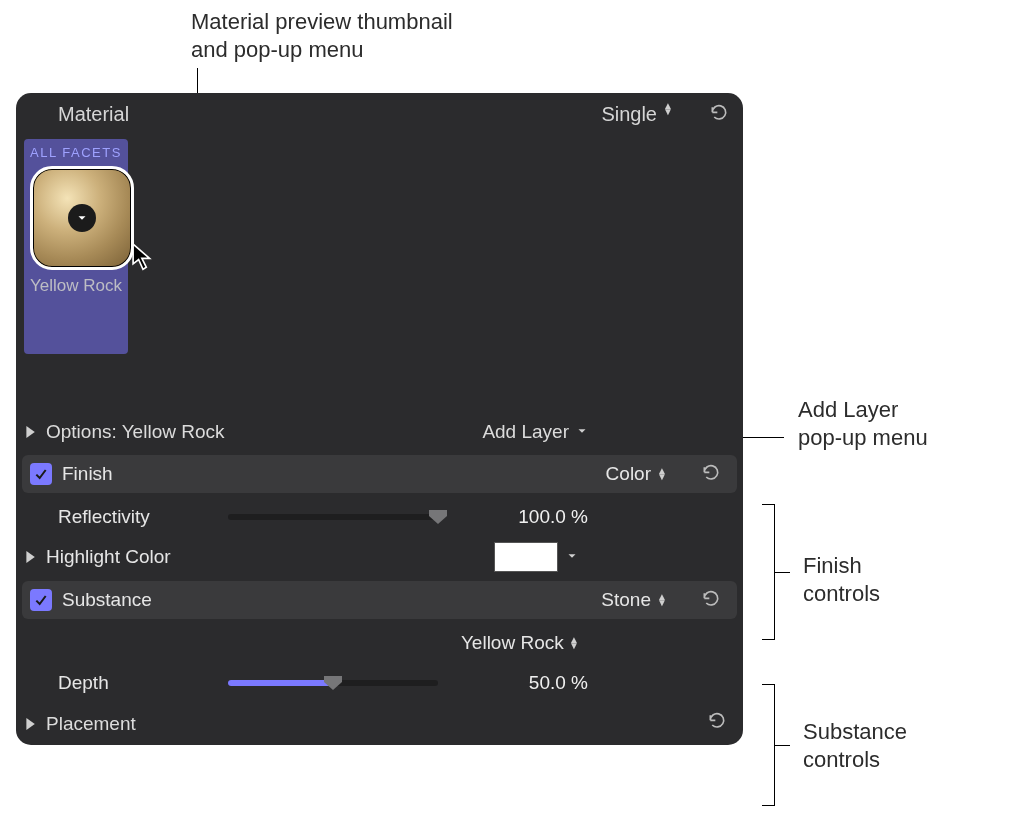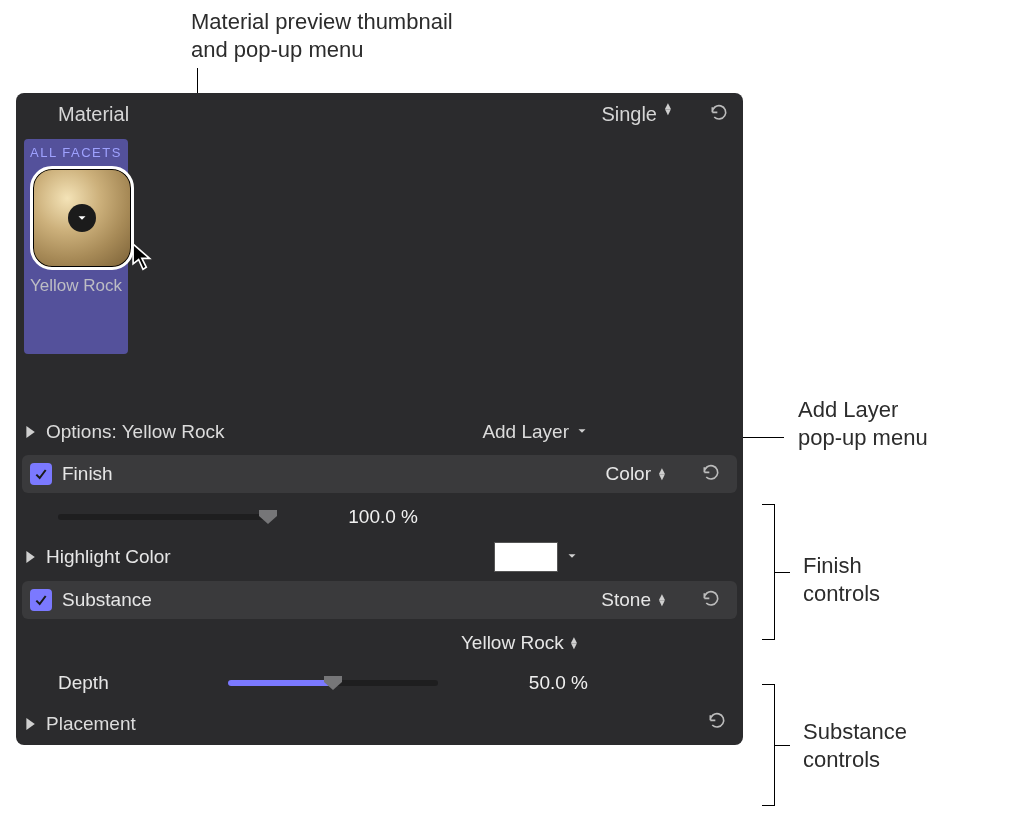--- a/index.html
+++ b/index.html
@@ -51,21 +51,21 @@
   }
 
   
   .panel {
     position: absolute;
     left: 16px;
     top: 93px;
     width: 727px;
     background: #2b2b2d;
     color: #ddd;
-    border-radius: 8px;
+    border-radius: 15px;
   }
 
   .panel-header {
     height: 42px;
     display: flex;
     align-items: center;
     padding: 0 14px 0 42px;
     font-size: 20px;
     color: #d6d6d6;
   }
@@ -342,20 +342,21 @@
       <span class="updown"></span>
     </span>
     <span class="reset">
       <svg class="undo" viewBox="0 0 24 24">
           <path d="M4 10a8 8 0 1 1 2.3 5.6M4 10V4M4 10h6"></path>
         </svg>
     </span>
   </div>
 
   <div class="param-row">
+    <span class="plabel">Reflectivity</span>
     <span class="slider-wrap">
       <span class="slider-track"></span>
       <span class="slider-thumb" style="left:100%;">
         <svg viewBox="0 0 18 14">
             <path d="M0 0 H18 V6 L9 14 L0 6 Z" fill="#767678"></path>
           </svg>
       </span>
     </span>
     <span class="valuefield">100.0  %</span>
   </div>

